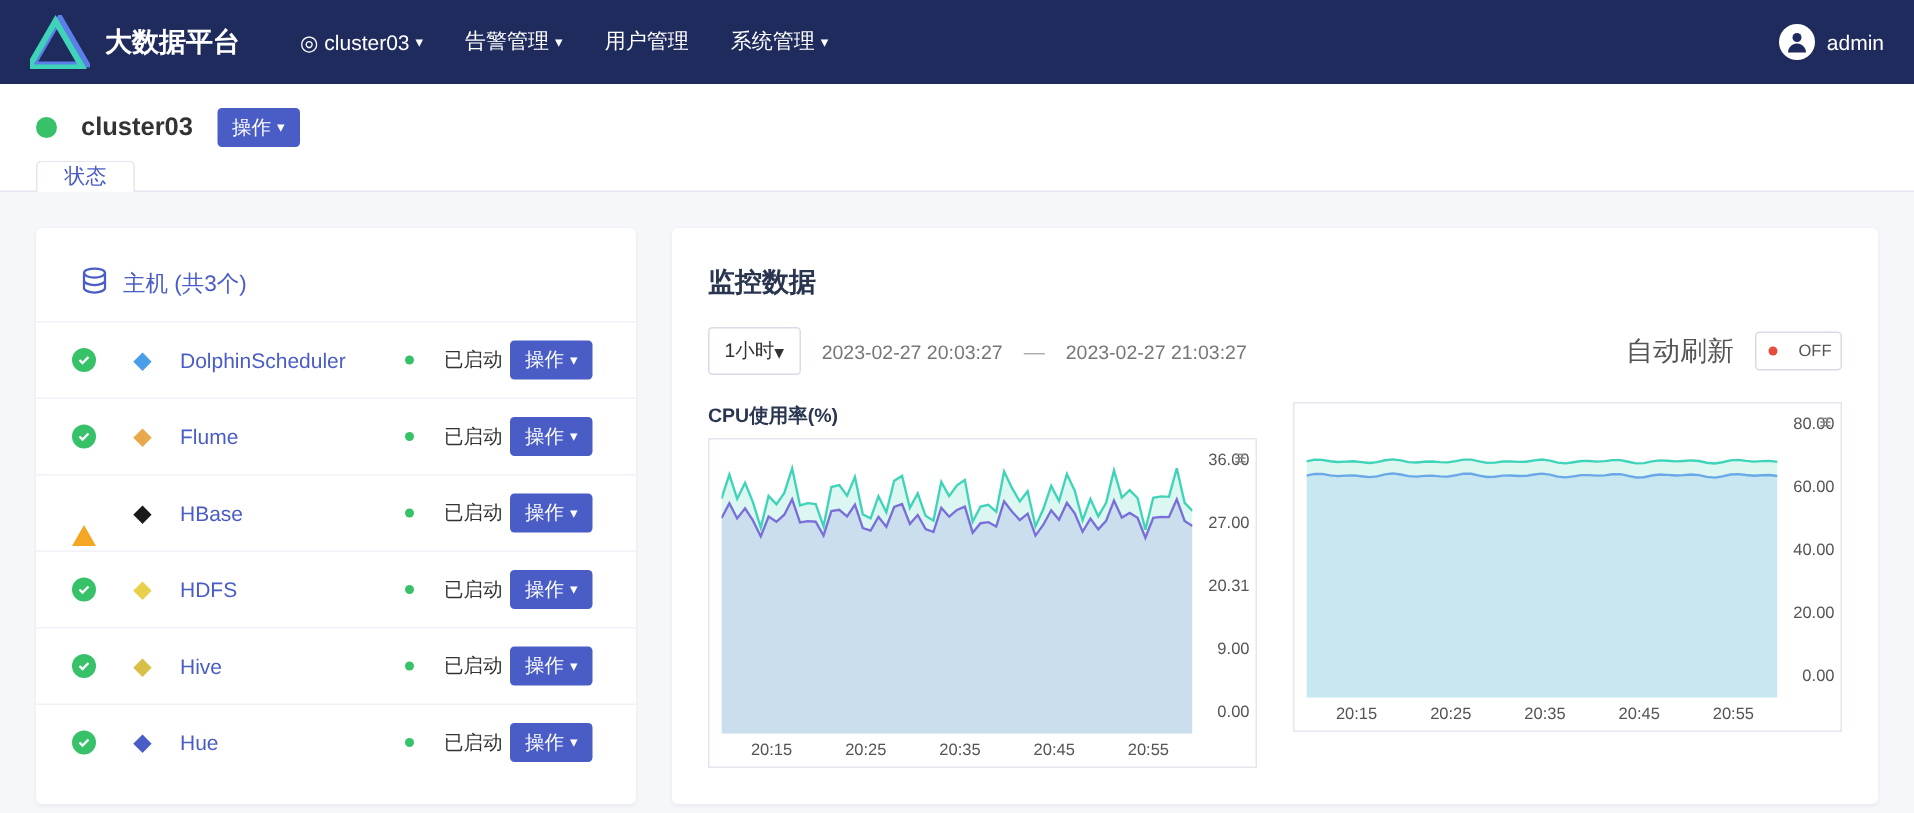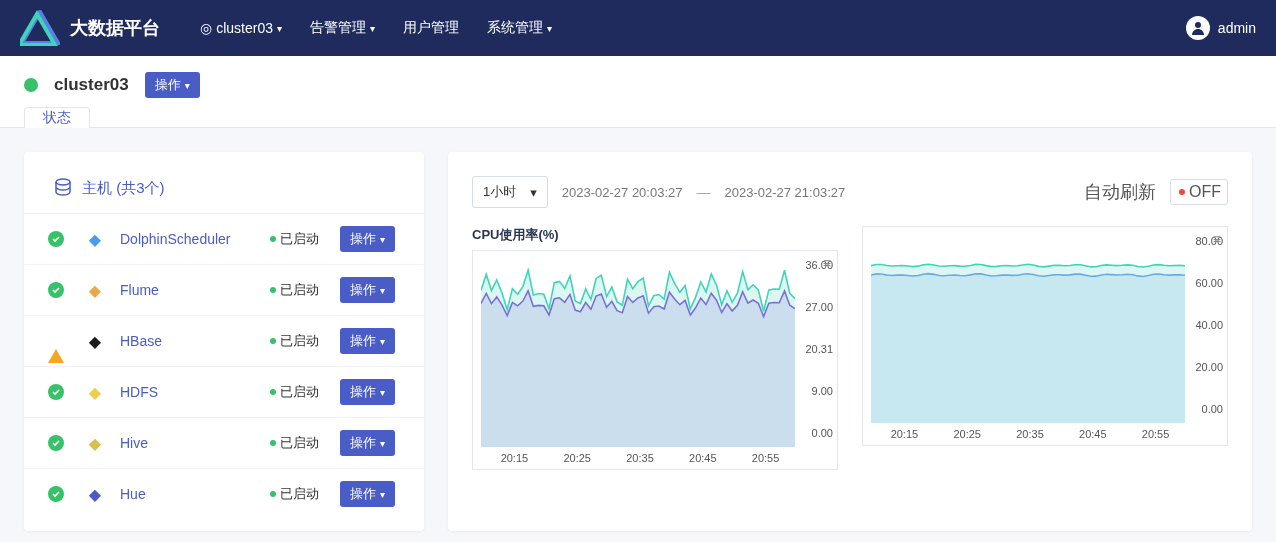--- a/index.html
+++ b/index.html
@@ -25,32 +25,32 @@
 .left-card { width: 400px; background: #fff; border-radius: 4px; padding: 12px 0; box-shadow: 0 1px 3px rgba(0,0,0,.06); }
 .right-card { flex: 1; background: #fff; border-radius: 4px; padding: 24px; box-shadow: 0 1px 3px rgba(0,0,0,.06); }
 .host-row { padding: 14px 30px; color: #4a5cc5; font-size: 15px; border-bottom: 1px solid #f0f2f8; display: flex; align-items: center; gap: 10px; cursor: pointer; }
 .svc-row { display: grid; grid-template-columns: 36px 36px 1fr 70px 60px; align-items: center; padding: 12px 24px; border-bottom: 1px solid #f0f2f8; }
 .svc-row:last-child { border-bottom: none; }
 .svc-status-icon { width: 16px; height: 16px; border-radius: 50%; display: flex; align-items: center; justify-content: center; }
 .svc-status-ok { background: #37c26a; }
 .svc-status-warn { width: 0; height: 0; border-left: 8px solid transparent; border-right: 8px solid transparent; border-bottom: 14px solid #f5a623; border-radius: 0; }
 .svc-icon { width: 22px; height: 22px; border-radius: 4px; display: flex; align-items: center; justify-content: center; font-size: 16px; }
 .svc-name { color: #4a5cc5; cursor: pointer; font-size: 14px; }
-.svc-state { display: flex; align-items: center; gap: 4px; font-size: 13px; color: #333; }
+.svc-state { display: flex; align-items: center; gap: 20px; font-size: 13px; color: #333; }
 .svc-state .dot { width: 6px; height: 6px; border-radius: 50%; background: #37c26a; }
 .mon-title { font-size: 18px; font-weight: 700; color: #2a3550; margin-bottom: 18px; }
 .mon-controls { display: flex; align-items: center; gap: 14px; margin-bottom: 18px; }
-.range-select { border: 1px solid #d8dce6; border-radius: 3px; padding: 6px 10px; display: flex; align-items: center; gap: 14px; cursor: pointer; font-size: 13px; }
+.range-select { border: 1px solid #d8dce6; border-radius: 3px; padding: 6px 10px; display: flex; align-items: center; cursor: pointer; font-size: 13px; }
 .mon-time { color: #777; font-size: 13px; }
 .mon-dash { color: #aaa; }
 .mon-controls-spacer { flex: 1; }
 .auto-refresh-label { color: #555; font-size: 18px; }
 .toggle { width: 58px; height: 26px; border: 1px solid #d8dce6; border-radius: 3px; display: flex; align-items: center; cursor: pointer; position: relative; }
 .toggle-dot { width: 6px; height: 6px; background: #e74c3c; border-radius: 50%; position: absolute; left: 8px; }
-.toggle-txt { position: absolute; right: 6px; font-size: 16px; color: #555; }
+.toggle-txt { position: absolute; right: 6px; font-size: 11px; color: #555; }
 .charts { display: flex; gap: 24px; }
 .chart-box { flex: 1; }
 .chart-title { font-size: 13px; font-weight: 700; color: #2a3550; margin-bottom: 6px; }
 .chart-area { border: 1px solid #e3e6ef; height: 220px; display: flex; flex-direction: column; position: relative; }
 .chart-menu { position: absolute; right: 6px; top: 4px; cursor: pointer; color: #888; }
 .plot { flex: 1; display: flex; }
 .plot-canvas-wrap { flex: 1; position: relative; margin: 8px 2px 4px 8px; }
 .plot-canvas { position: absolute; inset: 0; }
 .yaxis { width: 40px; display: flex; flex-direction: column; justify-content: space-between; padding: 8px 4px; font-size: 11px; color: #555; text-align: right; }
 .xaxis { height: 22px; display: flex; justify-content: space-around; align-items: center; font-size: 11px; color: #555; padding: 0 40px 0 10px; }
@@ -239,20 +239,21 @@
           </div>
           <div><button class="op-btn">
               <span>操作</span>
               <span class="chev">▾</span>
             </button></div>
         </div>
       </div>
   </div>
 
   <div class="right-card">
+    <div class="mon-title">监控数据</div>
     <div class="mon-controls">
       <div class="range-select">
         <span>1小时</span>
         <span class="chev">▾</span>
       </div>
       <span class="mon-time">2023-02-27 20:03:27</span>
       <span class="mon-dash">—</span>
       <span class="mon-time">2023-02-27 21:03:27</span>
       <div class="mon-controls-spacer"></div>
       <span class="auto-refresh-label">自动刷新</span>

